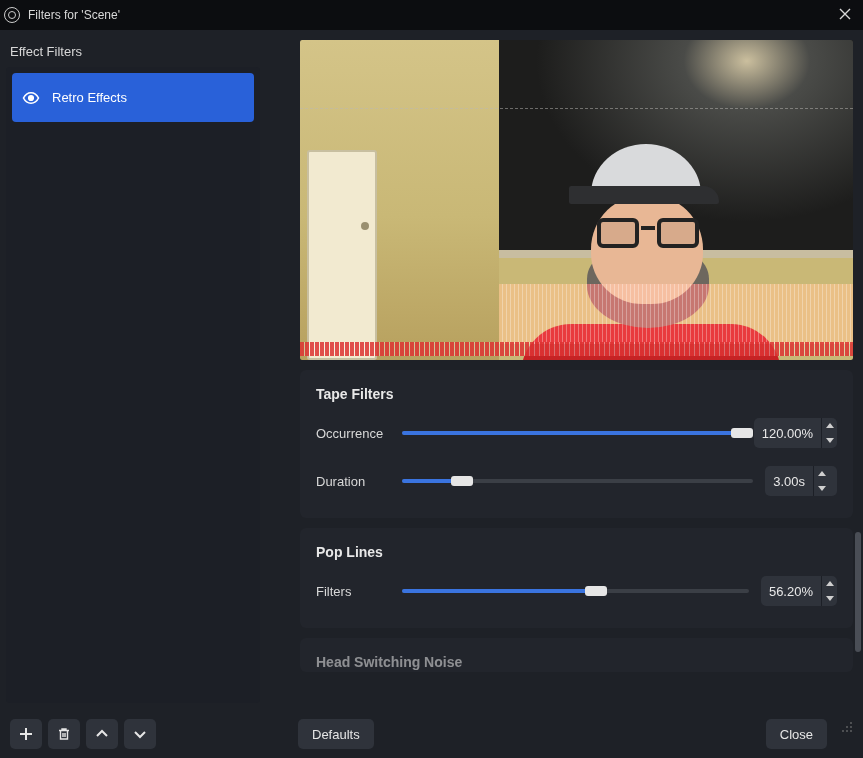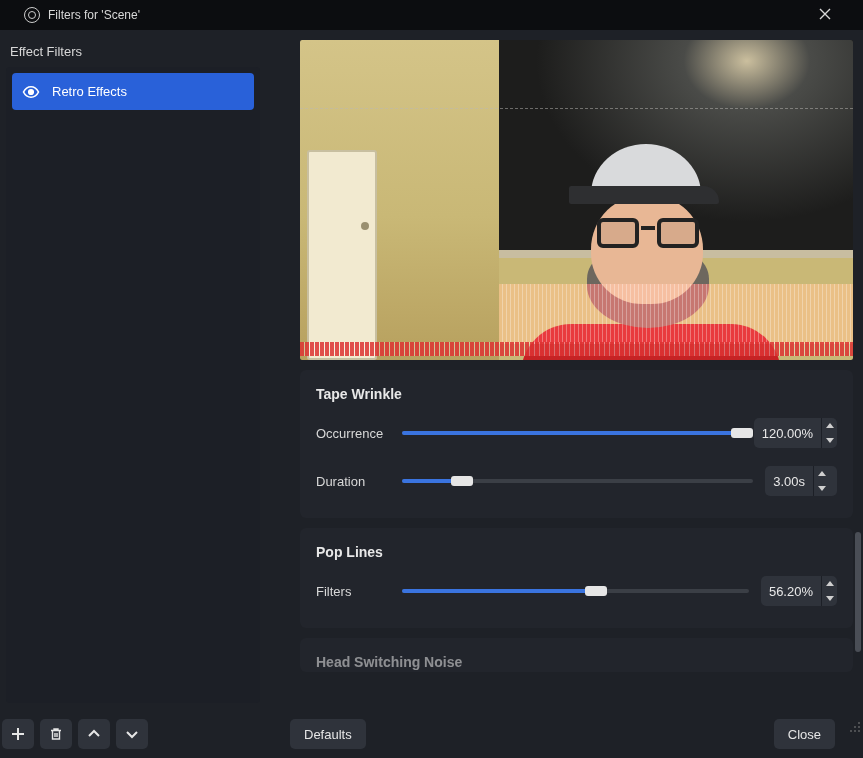--- a/index.html
+++ b/index.html
@@ -10,21 +10,21 @@
     width: 863px;
     height: 758px;
     overflow: hidden;
     font-size: 13px;
   }
   .titlebar {
     height: 30px;
     background: #0c0d10;
     display: flex;
     align-items: center;
-    padding: 0 24px;
+    padding: 0 4px;
     justify-content: space-between;
   }
   .titlebar-left { display: flex; align-items: center; gap: 8px; }
   .app-icon {
     width: 16px; height: 16px;
     border: 1.5px solid #ccc;
     border-radius: 50%;
     position: relative;
   }
   .app-icon::before {
@@ -56,21 +56,21 @@
   .filters-list {
     margin: 0 6px;
     background: #1c1f26;
     border-radius: 4px;
     padding: 6px;
     flex: 0 0 auto;
     height: 636px;
     overflow-y: auto;
   }
   .filter-item {
-    padding: 11px 10px;
+    padding: 17px 10px;
     border-radius: 4px;
     display: flex;
     align-items: center;
     gap: 12px;
     cursor: pointer;
   }
   .filter-item.selected {
     background: #2961d9;
     color: #fff;
   }
@@ -219,21 +219,21 @@
   }
   .vthumb {
     position:absolute; left:2px; right:2px; top: 156px; height: 120px;
     background: #4a4e56; border-radius: 4px;
   }
 
   .footer {
     height: 48px;
     display: flex;
     align-items: center;
-    padding: 0 2px;
+    padding: 0 10px;
     justify-content: space-between;
     gap: 8px;
   }
   .footer-left { display:flex; gap:6px; align-items:center; }
   .iconbtn {
     width: 32px; height: 30px;
     background: #2f333b; border-radius: 5px;
     display:flex; align-items:center; justify-content:center;
     cursor: pointer; color:#e6e6e6;
   }
@@ -303,21 +303,21 @@
             <div class="bridge"></div>
           </div>
       </div>
       <div class="wrinkle1"></div>
       <div class="wrinkle2"></div>
     </div>
 
     <div class="settings-scroll">
 
       <div class="section">
-        <div class="section-title">Tape Wrinkle</div>
+        <div class="section-title">Tape Filters</div>
 
         <div class="row">
           <div class="row-label">Occurrence</div>
           <div class="slider">
             <div class="track">
                 <div class="track-fill" style="width:100%"></div>
               </div>
             <div class="thumb" style="left:100%"></div>
           </div>
           <div class="spin">

